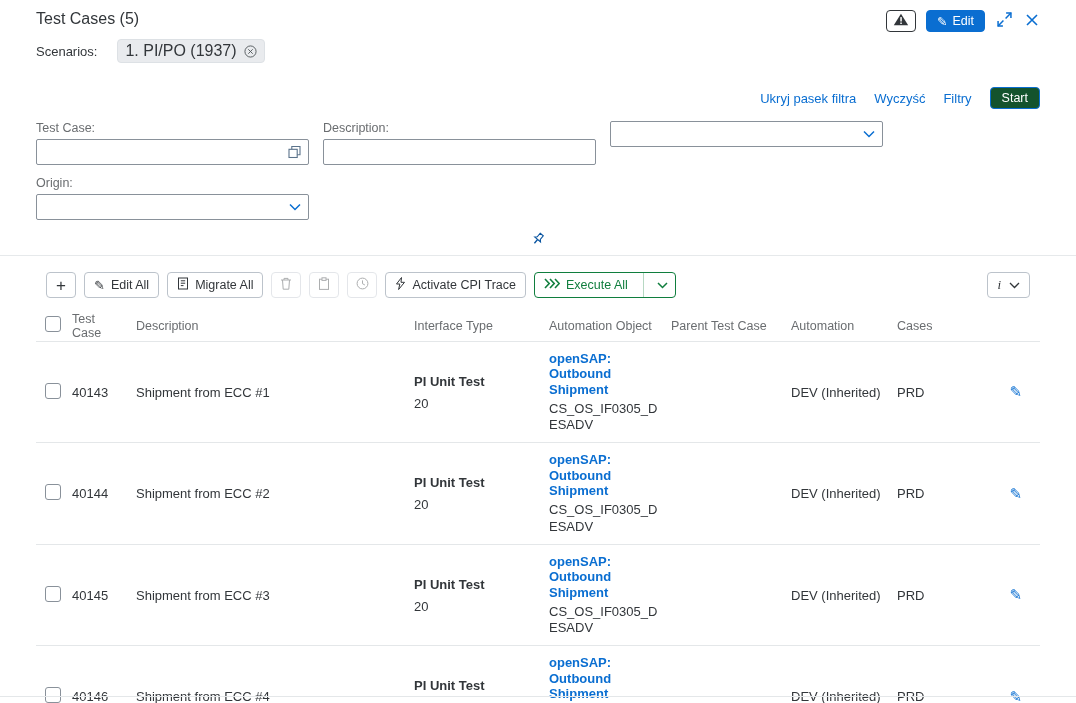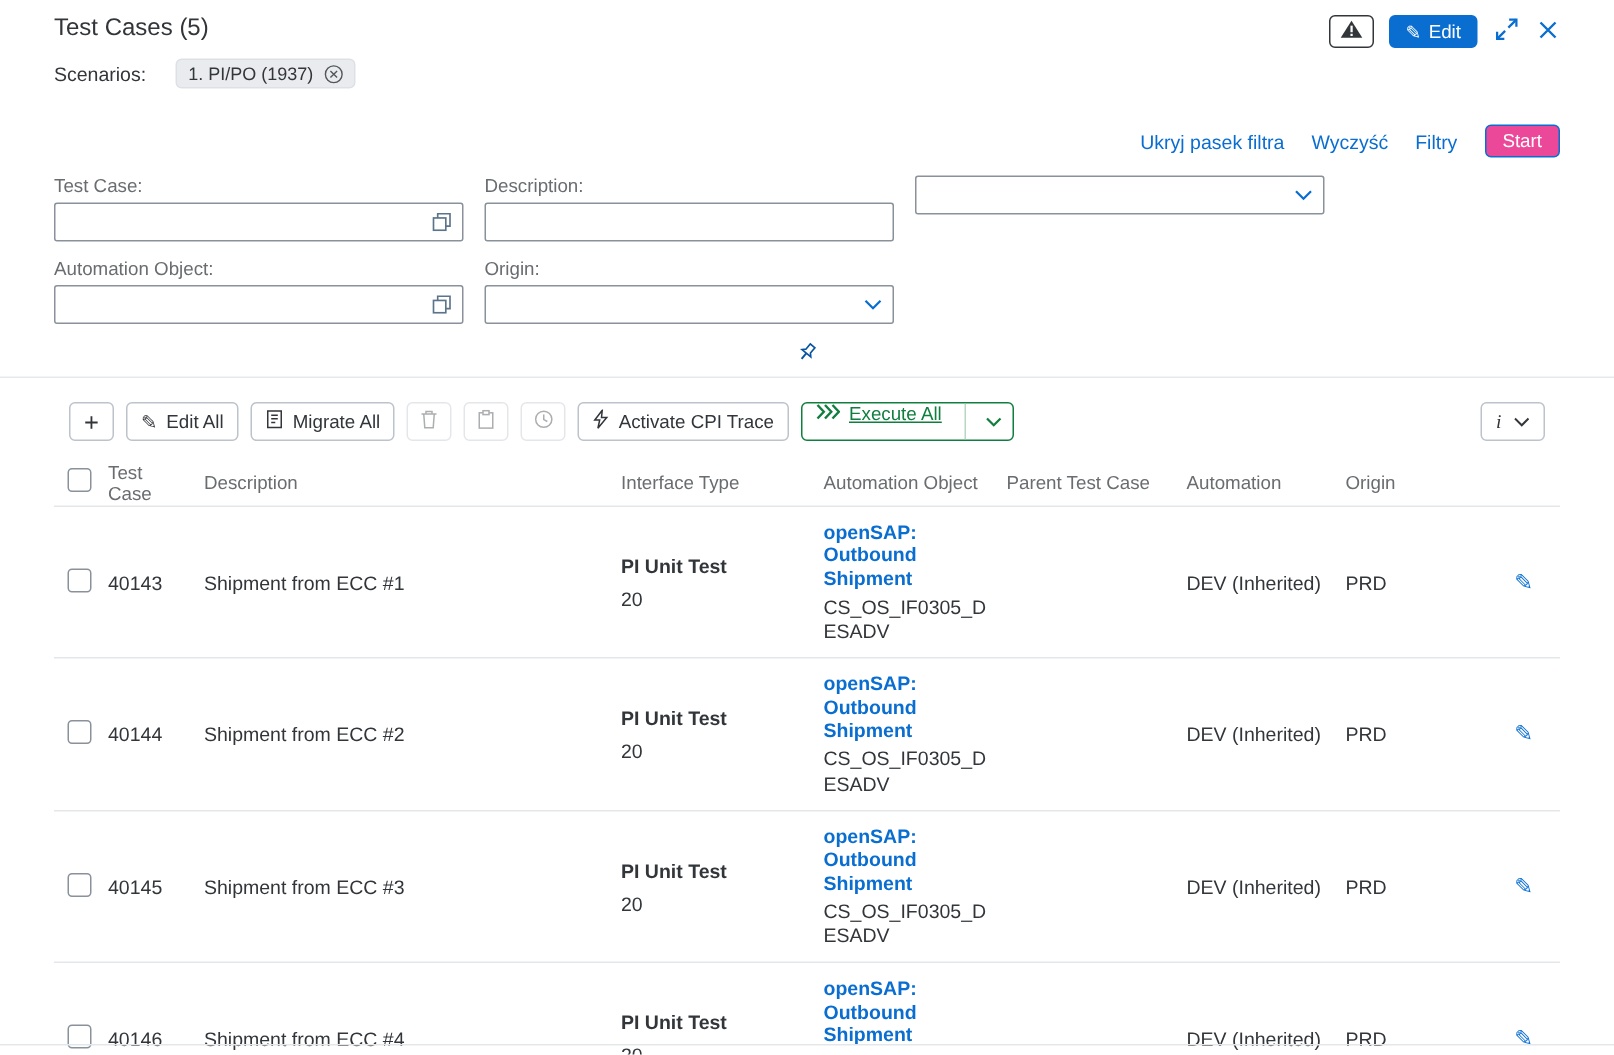--- a/index.html
+++ b/index.html
@@ -26,28 +26,28 @@
     height:22px; display:flex; align-items:center; gap:5px; padding:0 10px;
     background:#0a6ed1; color:#fff; border:1px solid #0a6ed1; border-radius:4px; font-size:12.5px;
   }
   .icon-btn { background:none; border:none; padding:2px; display:flex; align-items:center; }
 
   .scenarios-row { display:flex; align-items:center; gap:20px; margin-top:7px; font-size:13px; }
   .scenarios-label { color:#32363a; }
   .token {
     display:inline-flex; align-items:center; gap:7px;
     background:#e9ebee; border:1px solid #dde1e5; border-radius:4px;
-    padding:2px 7px; font-size:12px; color:#32363a; cursor:default;
+    padding:2px 7px; font-size:16px; color:#32363a; cursor:default;
   }
   .token-remove { display:flex; cursor:pointer; }
 
   
   .filter-links { display:flex; justify-content:flex-end; align-items:center; gap:18px; margin-top:24px; font-size:13px; }
   .filter-links a { color:#0a6ed1; text-decoration:none; cursor:pointer; }
-  .btn-start { height:22px; padding:0 11px; background:#ec4899; color:#fff; border:1px solid #0a6ed1; border-radius:4px; font-size:12.5px; }
+  .btn-start { height:22px; padding:0 11px; background:#14532d; color:#fff; border:1px solid #0a6ed1; border-radius:4px; font-size:12.5px; }
 
   .filter-grid { display:grid; grid-template-columns:273px 273px 273px; column-gap:14px; row-gap:11px; margin-top:12px; }
   .field-label { display:block; font-size:12.5px; color:#6a6d70; margin-bottom:4px; }
   .control { position:relative; height:26px; border:1px solid #89919a; border-radius:2px; background:#fff; }
   .control input { width:100%; height:100%; border:none; outline:none; background:transparent; padding:0 26px 0 8px; font:inherit; color:#32363a; }
   .control.plain input { padding-right:8px; }
   .ctrl-icon { position:absolute; right:7px; top:50%; transform:translateY(-50%); display:flex; cursor:pointer; }
 
   
   .pin-row { display:flex; justify-content:center; padding:10px 0 4px; border-bottom:1px solid #e6e9eb; }
@@ -57,21 +57,21 @@
   .table-section { margin:12px 36px 0; }
   .toolbar { display:flex; align-items:center; gap:8px; padding:4px 10px 8px; }
   .tbtn {
     height:26px; display:flex; align-items:center; gap:6px; padding:0 9px;
     background:#fff; border:1px solid #bcc3cb; border-radius:4px;
     font-size:12.5px; color:#32363a;
   }
   .tbtn.icon-only { width:30px; justify-content:center; padding:0; }
   .tbtn.disabled { opacity:.4; cursor:default; }
   .tbtn.green { color:#107e3e; border-color:#107e3e; padding:0; overflow:hidden; }
-  .tbtn.green .main { display:flex; align-items:flex-start; gap:6px; padding:0 9px; height:100%;text-decoration:underline; }
+  .tbtn.green .main { display:flex; align-items:center; gap:6px; padding:0 9px; height:100%; }
   .tbtn.green .split { width:1px; align-self:stretch; background:#b7d8c3; }
   .tbtn.green .arrow { padding:0 7px; display:flex; align-items:center; height:100%; }
   .plus-glyph { font-size:17px; line-height:1; color:#32363a; font-weight:400; }
   .pencil-glyph { color:#32363a; font-size:13px; line-height:1; }
   .info-btn { margin-left:auto; gap:8px; }
   .info-i { font-style:italic; font-family:"Liberation Serif", serif; font-size:13px; }
 
   .grid-cols { display:grid; grid-template-columns:36px 64px 278px 135px 122px 120px 106px 90px 49px; }
   .thead { height:32px; align-items:center; border-bottom:1px solid #e4e7e9; color:#6a6d70; font-size:12.5px; margin-top:4px; }
   .thead > div, .trow > .cell { padding-right:10px; }
@@ -178,32 +178,20 @@
         <div class="control">
           <input value="" style="">
           <span class="ctrl-icon">
             <svg width="12" height="8" viewBox="0 0 12 8" fill="none" stroke="#0a6ed1" stroke-width="1.5">
                 <path d="M1 1.5 L6 6.5 L11 1.5"></path>
               </svg>
           </span>
         </div>
       </div>
 
-      <div class="field">
-        <label class="field-label">Automation Object:</label>
-        <div class="control">
-          <input value="" style="">
-          <span class="ctrl-icon">
-            <svg width="13" height="13" viewBox="0 0 13 13" fill="none" stroke="#5b738b" stroke-width="1.1">
-                <rect x="1" y="3.8" width="8.2" height="8.2"></rect>
-                <path d="M3.8 3.8 V1 H12 V9.2 H9.2"></path>
-              </svg>
-          </span>
-        </div>
-      </div>
 
 
       <div class="field">
         <label class="field-label">Origin:</label>
         <div class="control">
           <input value="" style="">
           <span class="ctrl-icon">
             <svg width="12" height="8" viewBox="0 0 12 8" fill="none" stroke="#0a6ed1" stroke-width="1.5">
                 <path d="M1 1.5 L6 6.5 L11 1.5"></path>
               </svg>
@@ -308,21 +296,21 @@
     </div>
 
     <div class="grid-cols thead">
       <div><span class="checkbox"></span></div>
       <div>Test Case</div>
       <div>Description</div>
       <div>Interface Type</div>
       <div>Automation Object</div>
       <div>Parent Test Case</div>
       <div>Automation</div>
-      <div>Origin</div>
+      <div>Cases</div>
       <div></div>
     </div>
 
     <div>
   <div class="grid-cols trow">
     <div class="cell"><span class="checkbox"></span></div>
     <div class="cell cell-id">40143</div>
     <div class="cell">Shipment from ECC #1</div>
     <div class="cell">
       <div class="itype-main">PI Unit Test</div>

